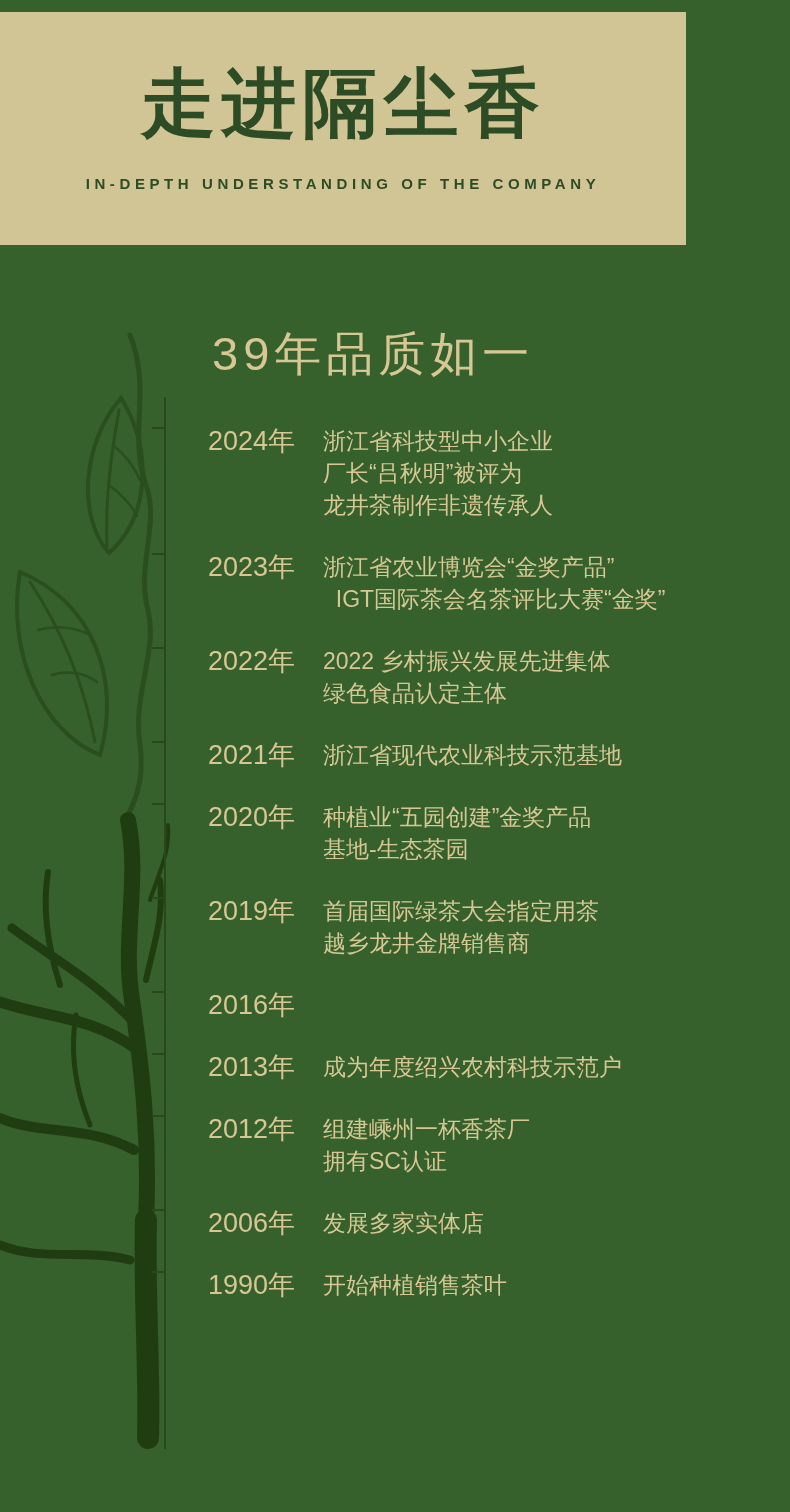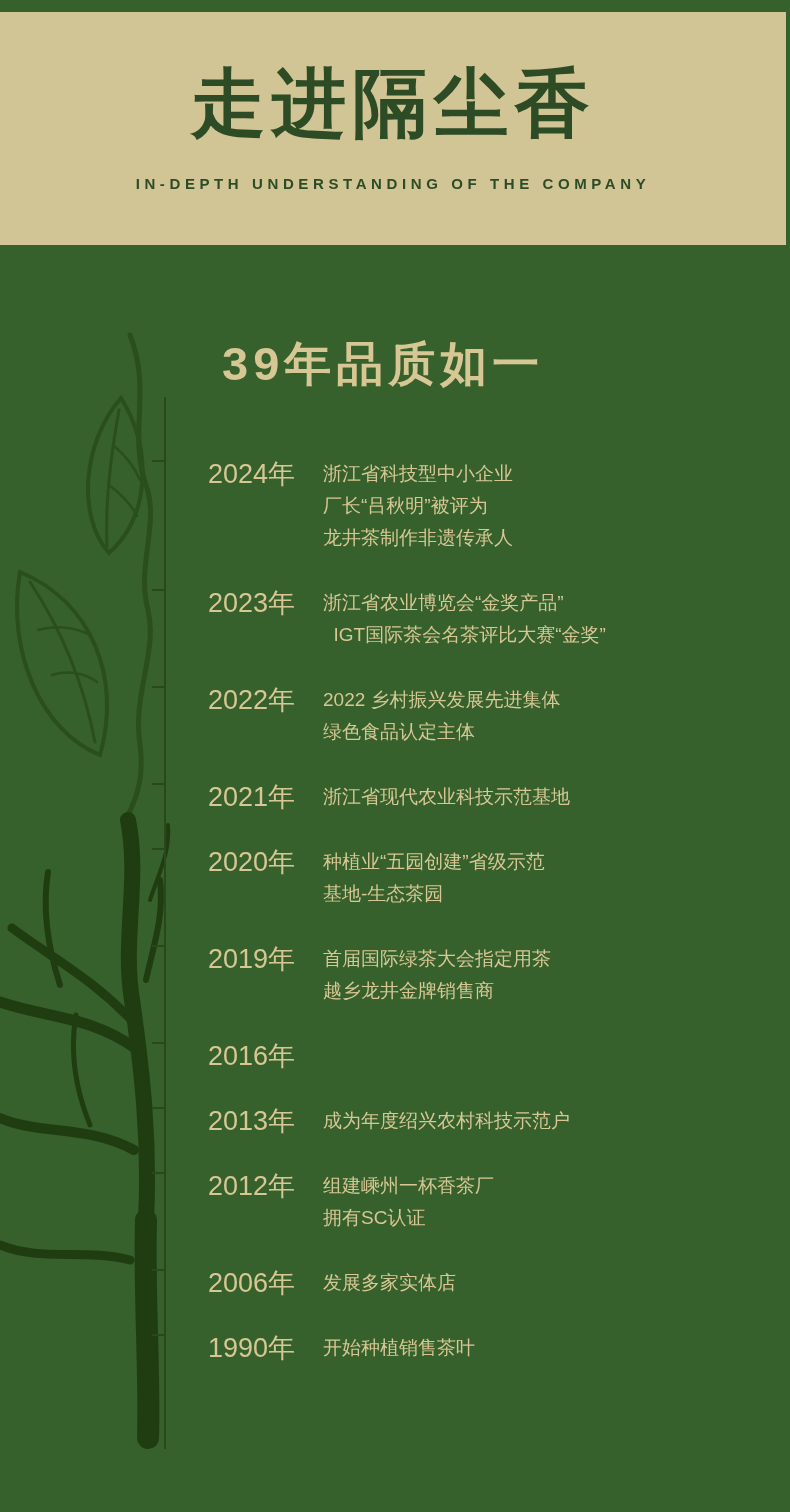--- a/index.html
+++ b/index.html
@@ -16,61 +16,61 @@
   body{
     width:790px;height:1512px;
     background:var(--bg);
     font-family:"Liberation Sans","DejaVu Sans",sans-serif;
     overflow:hidden;
   }
   .stage{position:relative;width:790px;height:1512px;background:var(--bg);overflow:hidden;}
 
   
   .hero{
-    position:absolute;left:0;top:12px;width:786px;height:233px;
+    position:absolute;left:0;top:12px;width:686px;height:233px;
     background:var(--panel);text-align:center;
   }
   .hero-title{
     margin:0;padding-top:54px;
     font-size:75px;line-height:1.0;font-weight:bold;
     color:var(--deep);letter-spacing:6px;
   }
   .hero-sub{
     margin-top:34px;
     font-size:15px;font-weight:bold;
     color:var(--deep);letter-spacing:4.6px;
     white-space:nowrap;
   }
 
   
   .tl-heading{
-    position:absolute;left:208px;top:324px;margin:14px;
-    font-size:47px;font-weight:700;line-height:1.1;
+    position:absolute;left:208px;top:324px;margin:4px;
+    font-size:47px;font-weight:400;line-height:1.1;
     color:var(--tan-text);letter-spacing:5px;white-space:nowrap;
   }
 
   
   .tl-line{
     position:absolute;left:164px;top:397px;width:2px;height:1052px;
     background:var(--axis);z-index:2;
   }
 
   
   .entries{position:absolute;left:208px;top:425px;width:570px;z-index:3;}
-  .entry{display:flex;margin-bottom:30px;position:relative;margin-top:33px;}
+  .entry{display:flex;margin-bottom:30px;position:relative;}
   .entry::before{
     content:"";position:absolute;left:-56px;top:2px;width:13px;height:2px;
     background:var(--axis);
   }
   .year{
     flex:none;width:89px;margin-right:26px;
     font-size:27px;line-height:32px;color:var(--tan-text);
     white-space:nowrap;
   }
-  .desc{font-size:19px;line-height:32px;color:var(--tan-text);}
+  .desc{font-size:23px;line-height:32px;color:var(--tan-text);}
   .desc .line{white-space:pre;}
 
   
   .branch{position:absolute;left:0;top:280px;z-index:1;}
 </style>
 </head>
 <body>
 
 <div class="stage">
 
@@ -138,21 +138,21 @@
   <div class="entry">
     <div class="year">2021年</div>
     <div class="desc">
           <div class="line">浙江省现代农业科技示范基地</div>
         </div>
   </div>
 
   <div class="entry">
     <div class="year">2020年</div>
     <div class="desc">
-          <div class="line">种植业“五园创建”省级示范</div>
+          <div class="line">种植业“五园创建”金奖产品</div>
           <div class="line">基地-生态茶园</div>
         </div>
   </div>
 
   <div class="entry">
     <div class="year">2019年</div>
     <div class="desc">
           <div class="line">首届国际绿茶大会指定用茶</div>
           <div class="line">越乡龙井金牌销售商</div>
         </div>

